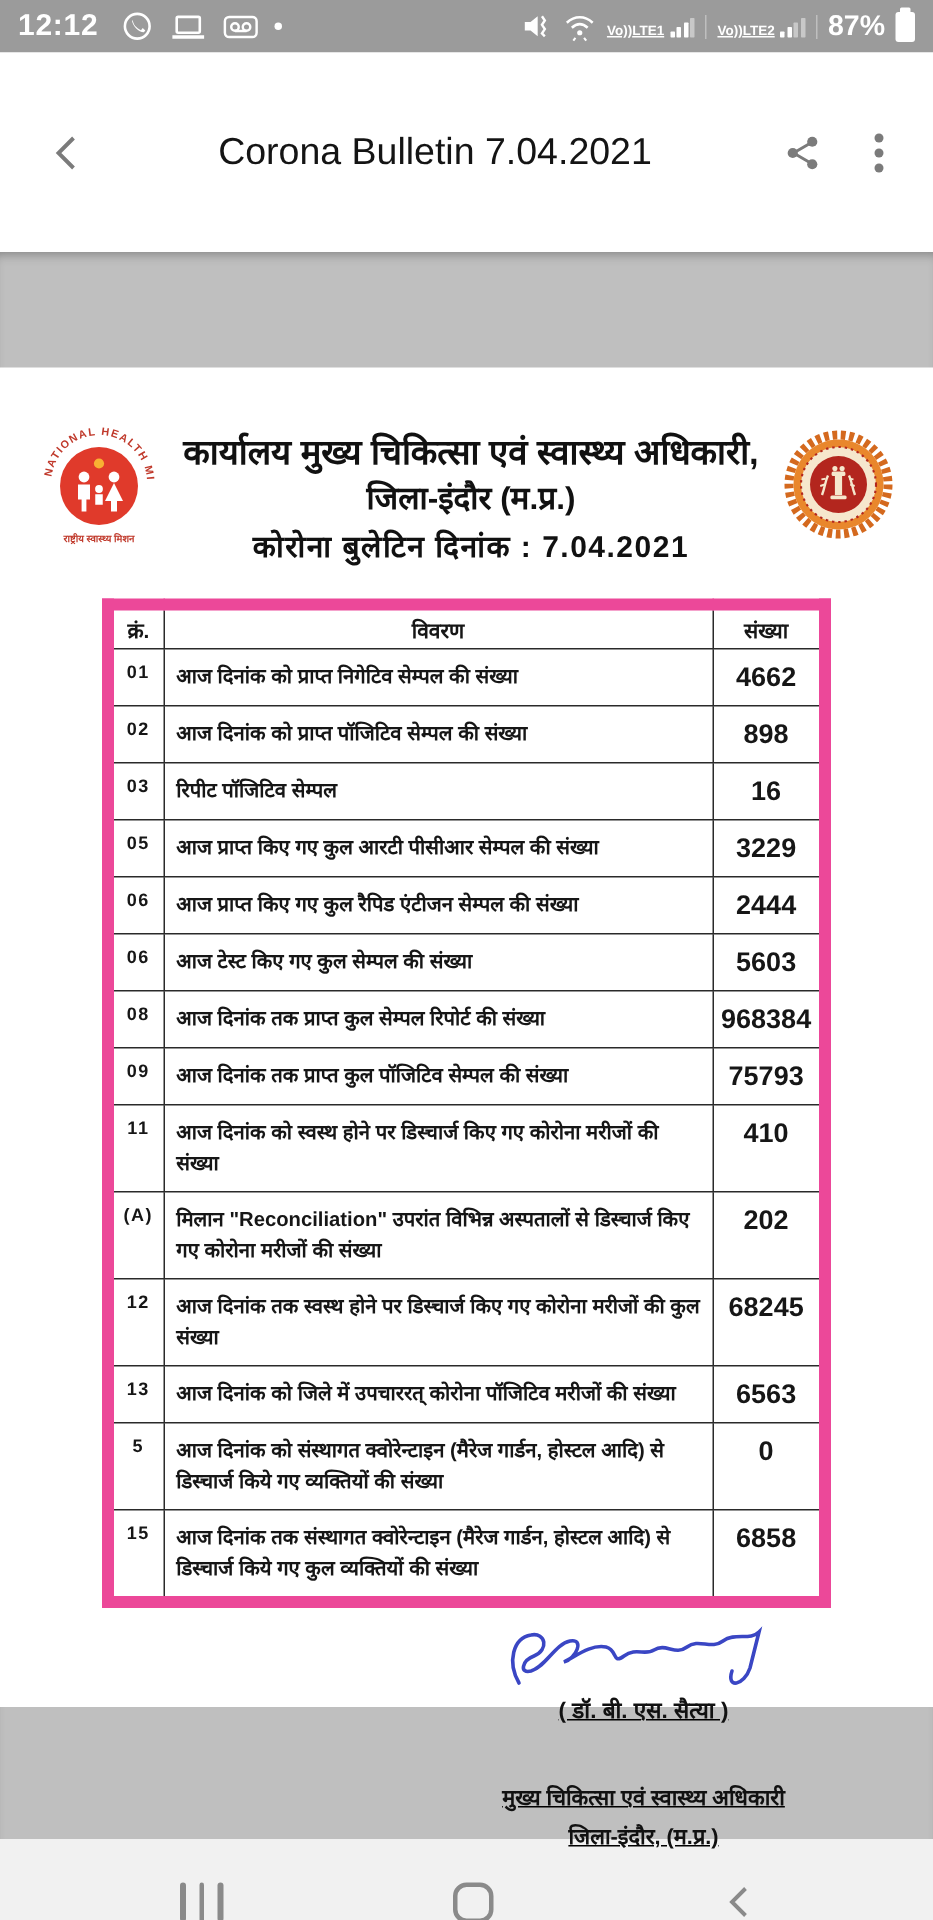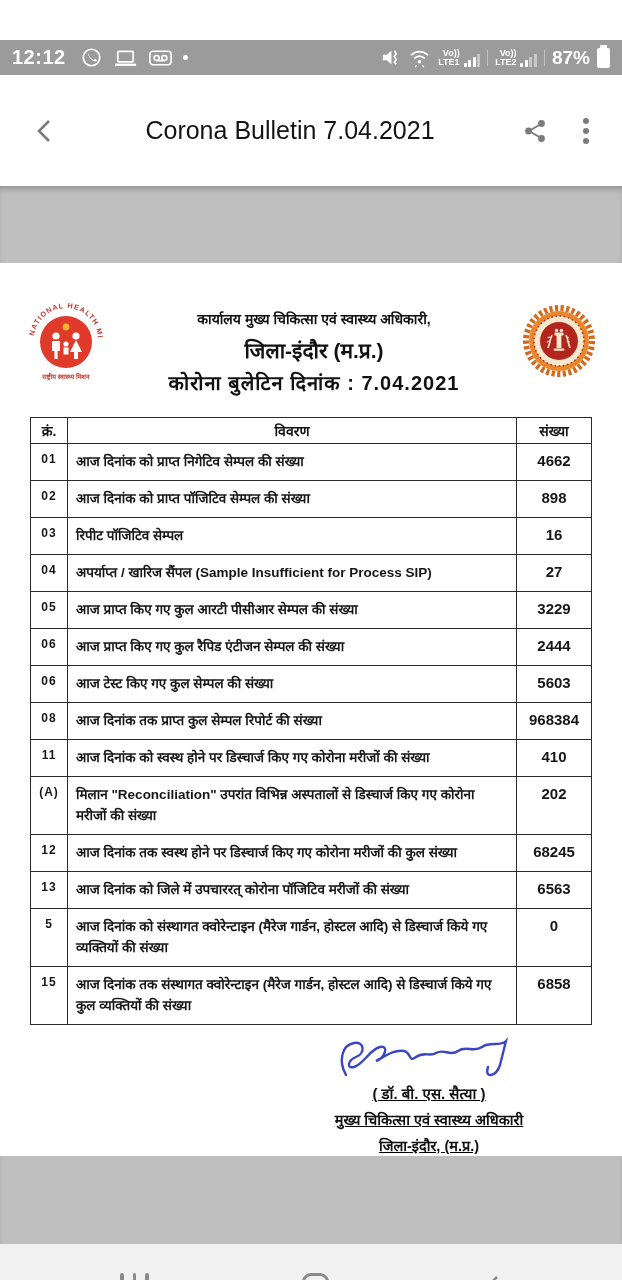--- a/index.html
+++ b/index.html
@@ -1,79 +1,79 @@
 <!DOCTYPE html>
 <html><head>
 <meta charset="utf-8">
 <style>
   * { margin:0; padding:0; box-sizing:border-box; }
   html,body { width:622px; height:1280px; overflow:hidden; background:#fff;
     font-family:"Liberation Sans","DejaVu Sans",sans-serif; }
 
   
   .status-bar { height:35px; background:#9b9b9b; color:#fff; display:flex;
-    align-items:center; padding:14px 12px; gap:10px;margin-top:40px; }
+    align-items:center; padding:14px 12px; gap:10px; }
   .sb-time { font-size:20px; font-weight:700; letter-spacing:.5px; margin-right:4px; }
   .sb-left { display:flex; align-items:center; gap:10px; }
   .sb-right { margin-left:auto; display:flex; align-items:center; gap:7px; }
   .sb-ico svg { display:block; }
   .dot { width:5px; height:5px; border-radius:50%; background:#fff; }
   .net { display:flex; align-items:flex-end; gap:2px; }
-  .net-txt { display:flex; flex-direction:column; align-items:flex-end; line-height:9px; }
+  .net-txt { display:flex; flex-direction:row; align-items:center; line-height:9px;text-decoration:underline; }
   .net-txt span { font-size:9px; font-weight:700; color:#fff; }
   .bars { display:flex; align-items:flex-end; gap:1.5px; height:14px; margin-left:2px; }
   .bars i { width:3px; background:#fff; border-radius:.5px; display:block; }
   .bars i.dim { opacity:.45; }
   .sb-divider { width:1px; height:16px; background:#cfcfcf; opacity:.7; }
   .sb-batt-pct { font-size:19px; font-weight:700;text-align:center; }
   .battery { width:13px; height:20px; position:relative; background:#fff; border-radius:2px; }
   .battery:before { content:""; position:absolute; top:-3px; left:3px; width:7px; height:3px;
     background:#fff; border-radius:1px 1px 0 0; }
 
   
-  .app-bar { height:111px; background:#fff; display:flex; align-items:center; padding:0 26px; }
+  .app-bar { height:133px; background:#fff; display:flex; align-items:center; padding:0 26px; }
   .app-title { flex:1; text-align:center; font-size:25px; font-weight:500; color:#141414; }
   .icon-btn { display:flex; align-items:center; justify-content:center; background:none; border:0; cursor:pointer; }
   .app-bar .icon-btn { padding:6px; }
   .share-btn { margin-right:22px; }
 
   
   .viewer { height:1058px; background:#bfbfbf; display:flex; flex-direction:column;
     box-shadow: inset 0 6px 8px -5px rgba(0,0,0,.35); }
   .band-top { height:77px; }
   .band-bottom { height:88px; }
   .page { height:893px; background:#fff; padding-top:33px; }
 
   
   .doc-header { display:flex; align-items:flex-start; padding:0 24px; }
   .doc-title-block { flex:1; text-align:center; padding-top:8px; }
   .doc-title-line { font-weight:700; color:#111; }
-  .l1 { font-size:14px; line-height:31px; }
+  .l1 { font-size:23px; line-height:31px; }
   .l2 { font-size:21px; line-height:32px; }
   .l3 { font-size:20px; line-height:33px; letter-spacing:1px; }
 
   
-  table.bulletin { width:562px; margin:17px auto 0; border-collapse:collapse;
-    border:1px solid #ec4899; table-layout:fixed; }
+  table.bulletin { width:486px; margin:17px auto 0; border-collapse:collapse;
+    border:8px solid #ec4899; table-layout:fixed; }
   .bulletin th, .bulletin td { border:1.2px solid #2a2a2a; vertical-align:top;
     color:#161616; font-weight:700; }
   .col-sno { width:37px; }
   .col-val { width:75px; }
   .bulletin th { font-size:14px; padding:3px 2px; text-align:center; }
   .bulletin td.sno { font-size:12px; text-align:center; padding:8px 1px; letter-spacing:1px; }
   .bulletin td.desc { font-size:13.5px; line-height:21px; padding:7px 8px 8px; text-align:left; }
-  .bulletin td.val { font-size:15px; text-align:center; padding:8px 2px;
+  .bulletin td.val { font-size:18px; text-align:center; padding:8px 2px;
     font-family:"Liberation Sans","DejaVu Sans",sans-serif; }
 
   
   .sig-block { width:330px; margin:6px 28px 0 auto; text-align:center;text-decoration:underline; }
   .sig-svg { display:block; margin:0 auto -8px 60px; }
   .sig-line { font-weight:700; color:#111; }
   .sig-name { font-size:15px; line-height:26px; }
-  .sig-title { font-size:14.5px; line-height:26px; }
+  .sig-title { font-size:14.5px; line-height:26px;margin-top:32px; }
   .sig-place { font-size:14.5px; line-height:26px; }
 
   
   .nav-bar { height:84px; background:#f1f1f1; display:flex; align-items:center;
     justify-content:space-between; padding:0 112px; }
   .nav-btn { background:none; border:0; cursor:pointer; display:flex; align-items:center;
     justify-content:center; padding:8px; }
   .recents { display:flex; gap:9px; }
   .recents i { display:block; width:3.5px; height:26px; background:#8a8a8a; border-radius:2px; }
   .home-sq { width:27px; height:27px; border:3px solid #8a8a8a; border-radius:9px; }
@@ -257,25 +257,20 @@
         <td class="desc">आज दिनांक को प्राप्त पॉजिटिव सेम्पल की संख्या</td>
         <td class="val">898</td>
       </tr>
 
       <tr>
         <td class="sno">03</td>
         <td class="desc">रिपीट पॉजिटिव सेम्पल</td>
         <td class="val">16</td>
       </tr>
 
-      <tr>
-        <td class="sno">04</td>
-        <td class="desc">अपर्याप्त / खारिज सैंपल (Sample Insufficient for Process SIP)</td>
-        <td class="val">27</td>
-      </tr>
 
       <tr>
         <td class="sno">05</td>
         <td class="desc">आज प्राप्त किए गए कुल आरटी पीसीआर सेम्पल की संख्या</td>
         <td class="val">3229</td>
       </tr>
 
       <tr>
         <td class="sno">06</td>
         <td class="desc">आज प्राप्त किए गए कुल रैपिड एंटीजन सेम्पल की संख्या</td>
@@ -287,20 +282,25 @@
         <td class="desc">आज टेस्ट किए गए कुल सेम्पल की संख्या</td>
         <td class="val">5603</td>
       </tr>
 
       <tr>
         <td class="sno">08</td>
         <td class="desc">आज दिनांक तक प्राप्त कुल सेम्पल रिपोर्ट की संख्या</td>
         <td class="val">968384</td>
       </tr>
 
+      <tr>
+        <td class="sno">09</td>
+        <td class="desc">आज दिनांक तक प्राप्त कुल पॉजिटिव सेम्पल की संख्या</td>
+        <td class="val">75793</td>
+      </tr>
 
 
       <tr>
         <td class="sno">11</td>
         <td class="desc">आज दिनांक को स्वस्थ होने पर डिस्चार्ज किए गए कोरोना मरीजों की संख्या</td>
         <td class="val">410</td>
       </tr>
 
       <tr>
         <td class="sno">(A)</td>

